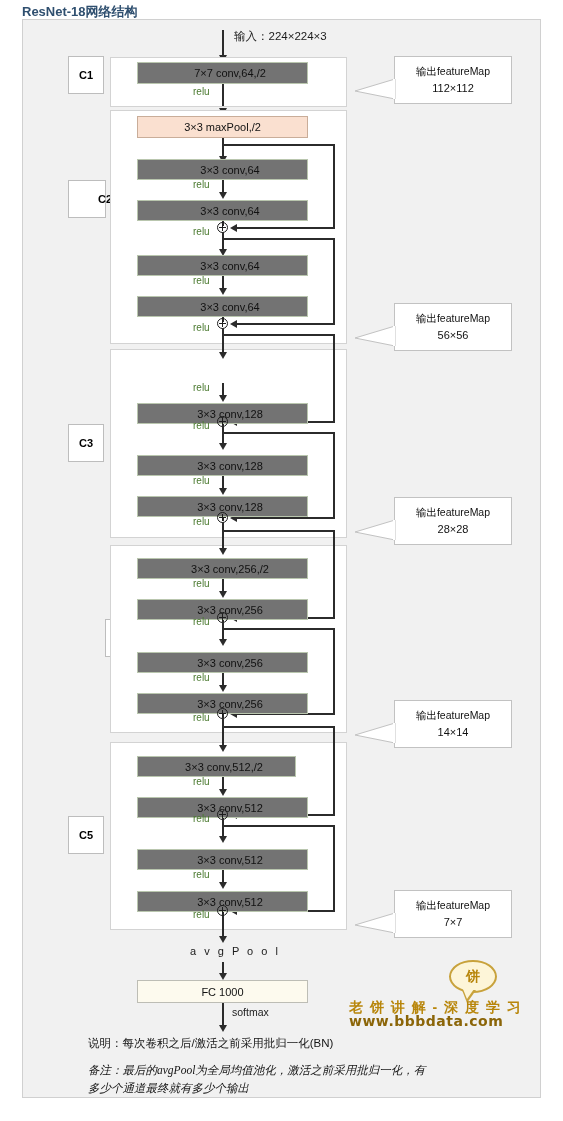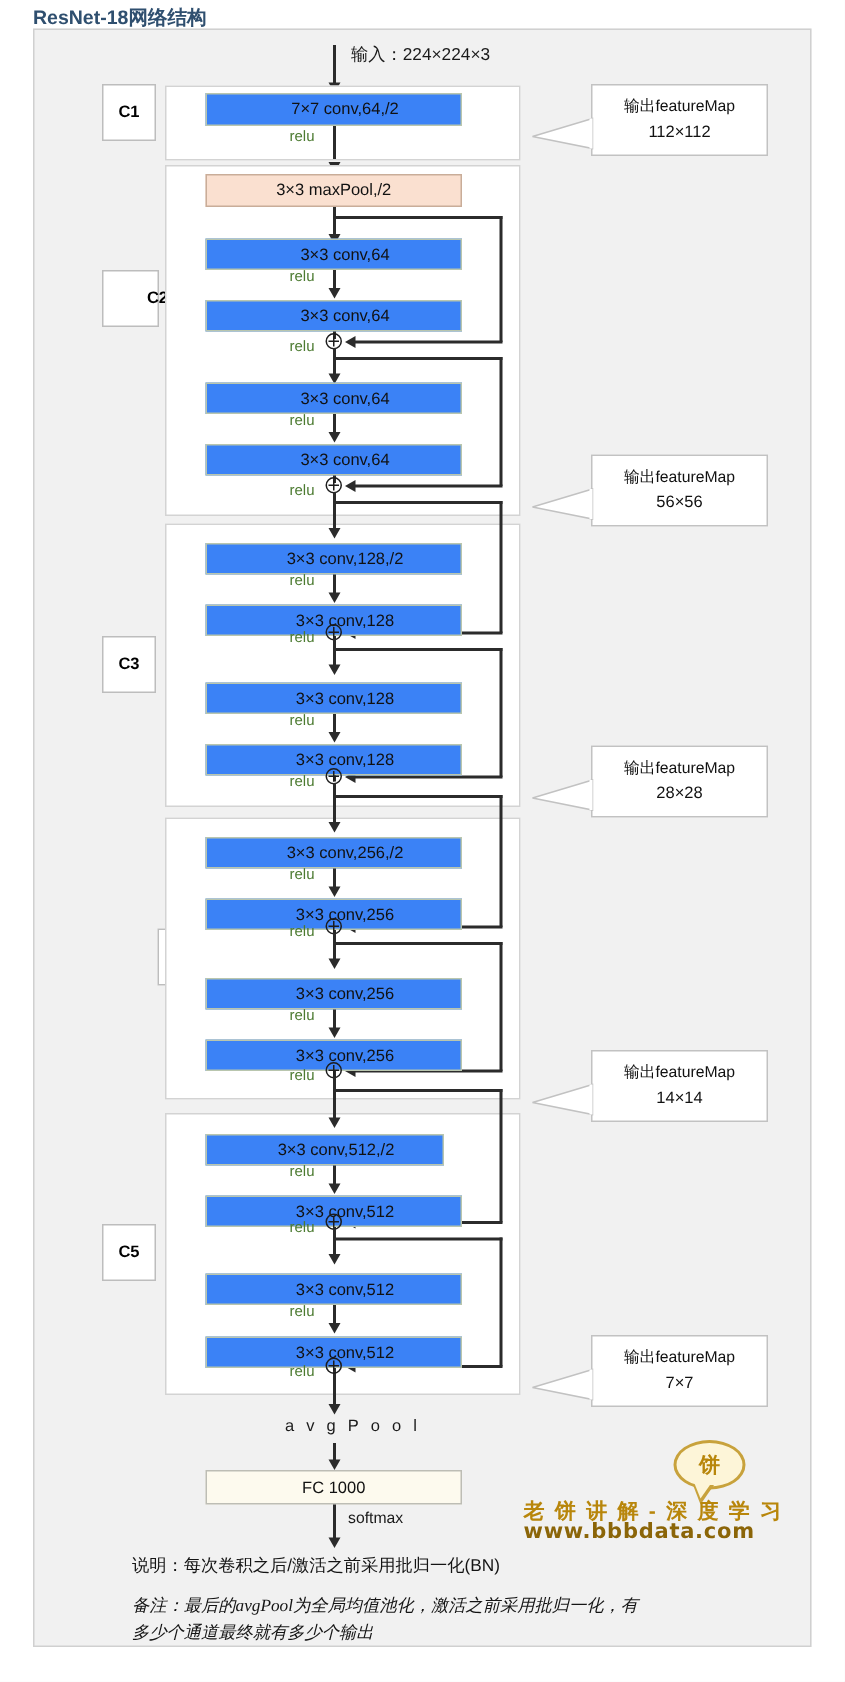--- a/index.html
+++ b/index.html
@@ -57,21 +57,21 @@
 
   
   .lbox{
     position:absolute;
     box-sizing:border-box;
     border:1px solid #b4bfae;
     display:flex;align-items:center;justify-content:center;
     font-size:11px;color:#111;
     white-space:nowrap;
   }
-  .lbox.conv{background:#3b82f6;border-color:#b9c6ae;padding-left:15px;}
+  .lbox.conv{background:#737373;border-color:#b9c6ae;padding-left:15px;}
   .lbox.pool{background:#fae0d0;border-color:#c9ad99;}
   .lbox.fc{background:#fdfaee;border-color:#bdbdb5;}
 
   
   .vline{
     position:absolute;
     width:2px;
     background:#2b2b2b;
   }
   .hline{
@@ -273,21 +273,20 @@
 
   <div class="vline" style="left:222px;top:328px;height:10px;"></div>
   <div class="hline" style="left:222px;top:334px;width:113px;"></div>
   <div class="vline" style="left:333px;top:334px;height:88px;"></div>
   <div class="hline" style="left:236px;top:421px;width:99px;"></div>
   <div class="ahead-l" style="left:230px;top:418px;"></div>
 
   <div class="vline" style="left:222px;top:334px;height:20px;"></div>
   <div class="ahead-d" style="left:219px;top:352px;"></div>
 
-  <div class="lbox conv" style="left:137px;top:362px;width:171px;height:21px;">3×3 conv,128,/2</div>
   <div class="vline" style="left:222px;top:383px;height:14px;"></div>
   <div class="relu" style="left:193px;top:382px;">relu</div>
   <div class="ahead-d" style="left:219px;top:395px;"></div>
 
   <div class="lbox conv" style="left:137px;top:403px;width:171px;height:21px;">3×3 conv,128</div>
   <div class="vline" style="left:222px;top:424px;height:5px;"></div>
   <div class="plus" style="left:217px;top:416px;"></div>
   <div class="relu" style="left:193px;top:420px;">relu</div>
 
   <div class="vline" style="left:222px;top:426px;height:10px;"></div>

